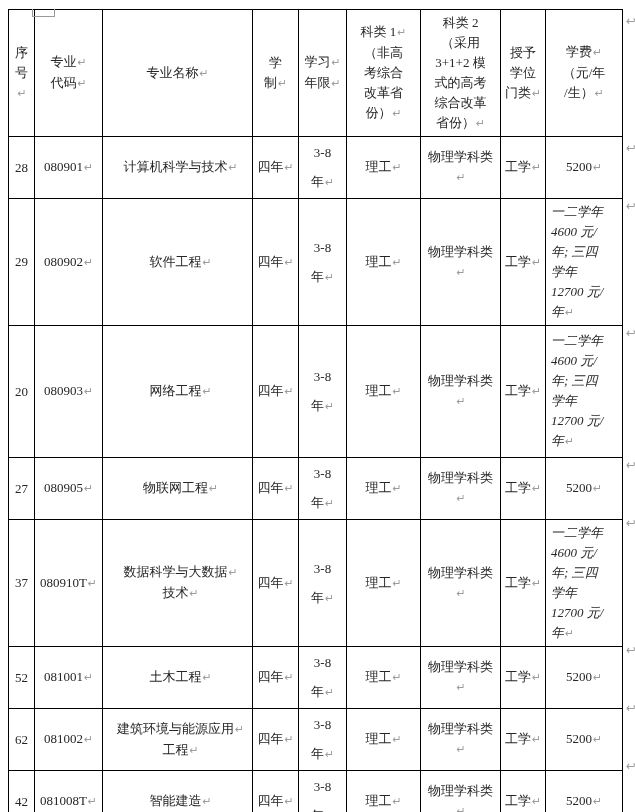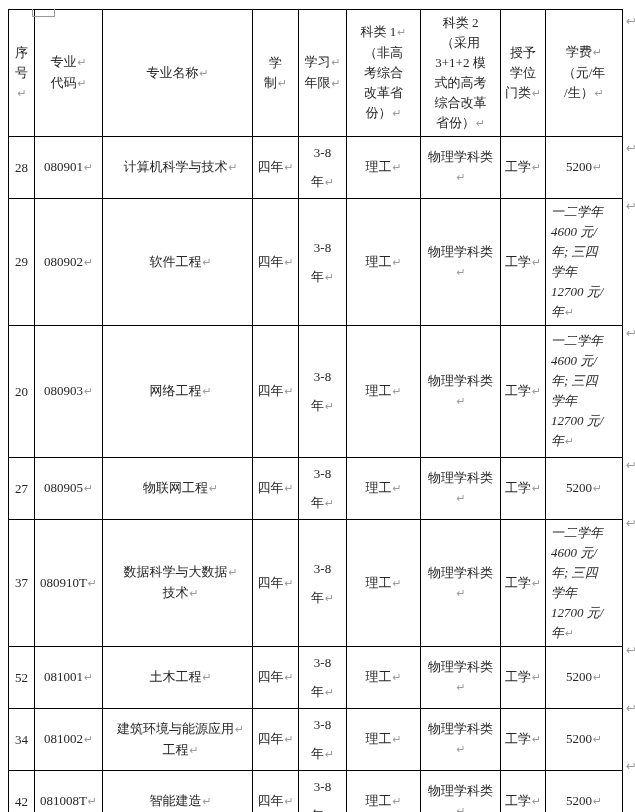--- a/index.html
+++ b/index.html
@@ -142,21 +142,21 @@
         <td class="c1">081001<span class="pmark">↵</span></td>
         <td class="c2">土木工程<span class="pmark">↵</span></td>
         <td class="c3">四年<span class="pmark">↵</span></td>
         <td class="c4 has-breaks">3-8<br>年<span class="pmark">↵</span></td>
         <td class="c5">理工<span class="pmark">↵</span></td>
         <td class="c6">物理学科类<span class="pmark">↵</span></td>
         <td class="c7">工学<span class="pmark">↵</span></td>
         <td class="c8">5200<span class="pmark">↵</span></td>
       </tr>
       <tr class="h-s">
-        <td class="c0">34</td>
+        <td class="c0">62</td>
         <td class="c1">081002<span class="pmark">↵</span></td>
         <td class="c2 has-breaks">建筑环境与能源应用<span class="pmark">↵</span><br>工程<span class="pmark">↵</span></td>
         <td class="c3">四年<span class="pmark">↵</span></td>
         <td class="c4 has-breaks">3-8<br>年<span class="pmark">↵</span></td>
         <td class="c5">理工<span class="pmark">↵</span></td>
         <td class="c6">物理学科类<span class="pmark">↵</span></td>
         <td class="c7">工学<span class="pmark">↵</span></td>
         <td class="c8">5200<span class="pmark">↵</span></td>
       </tr>
       <tr class="h-xs">

